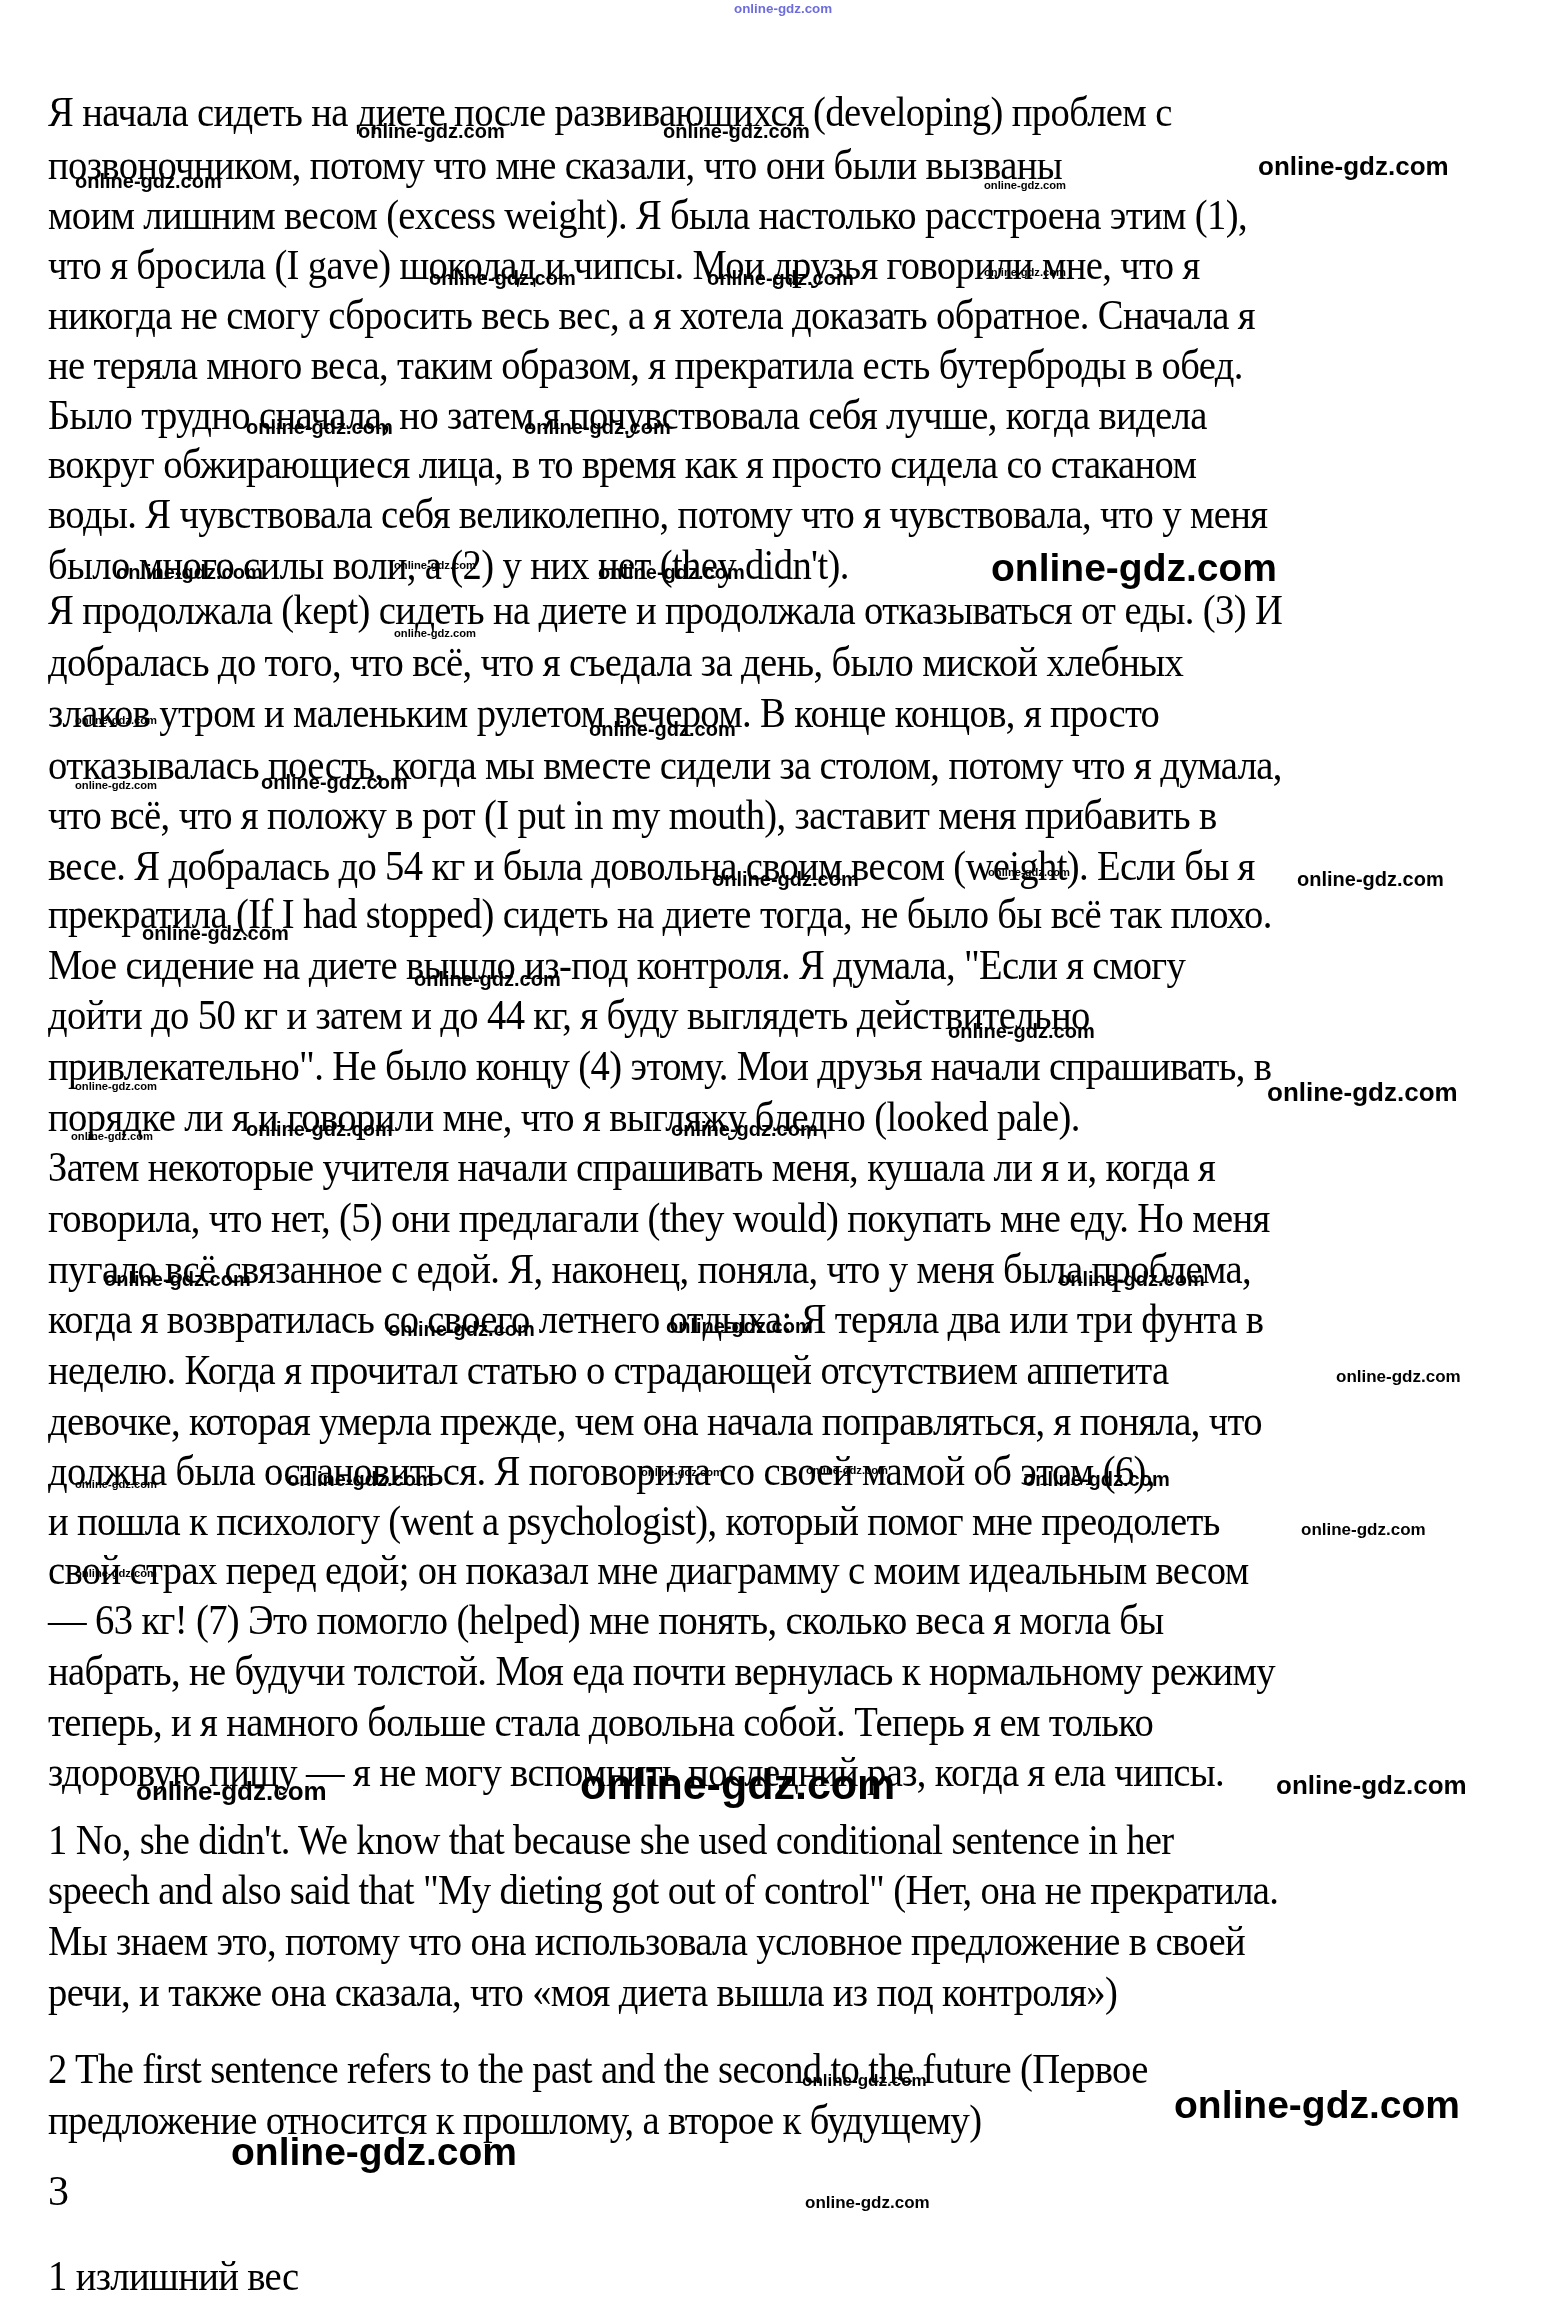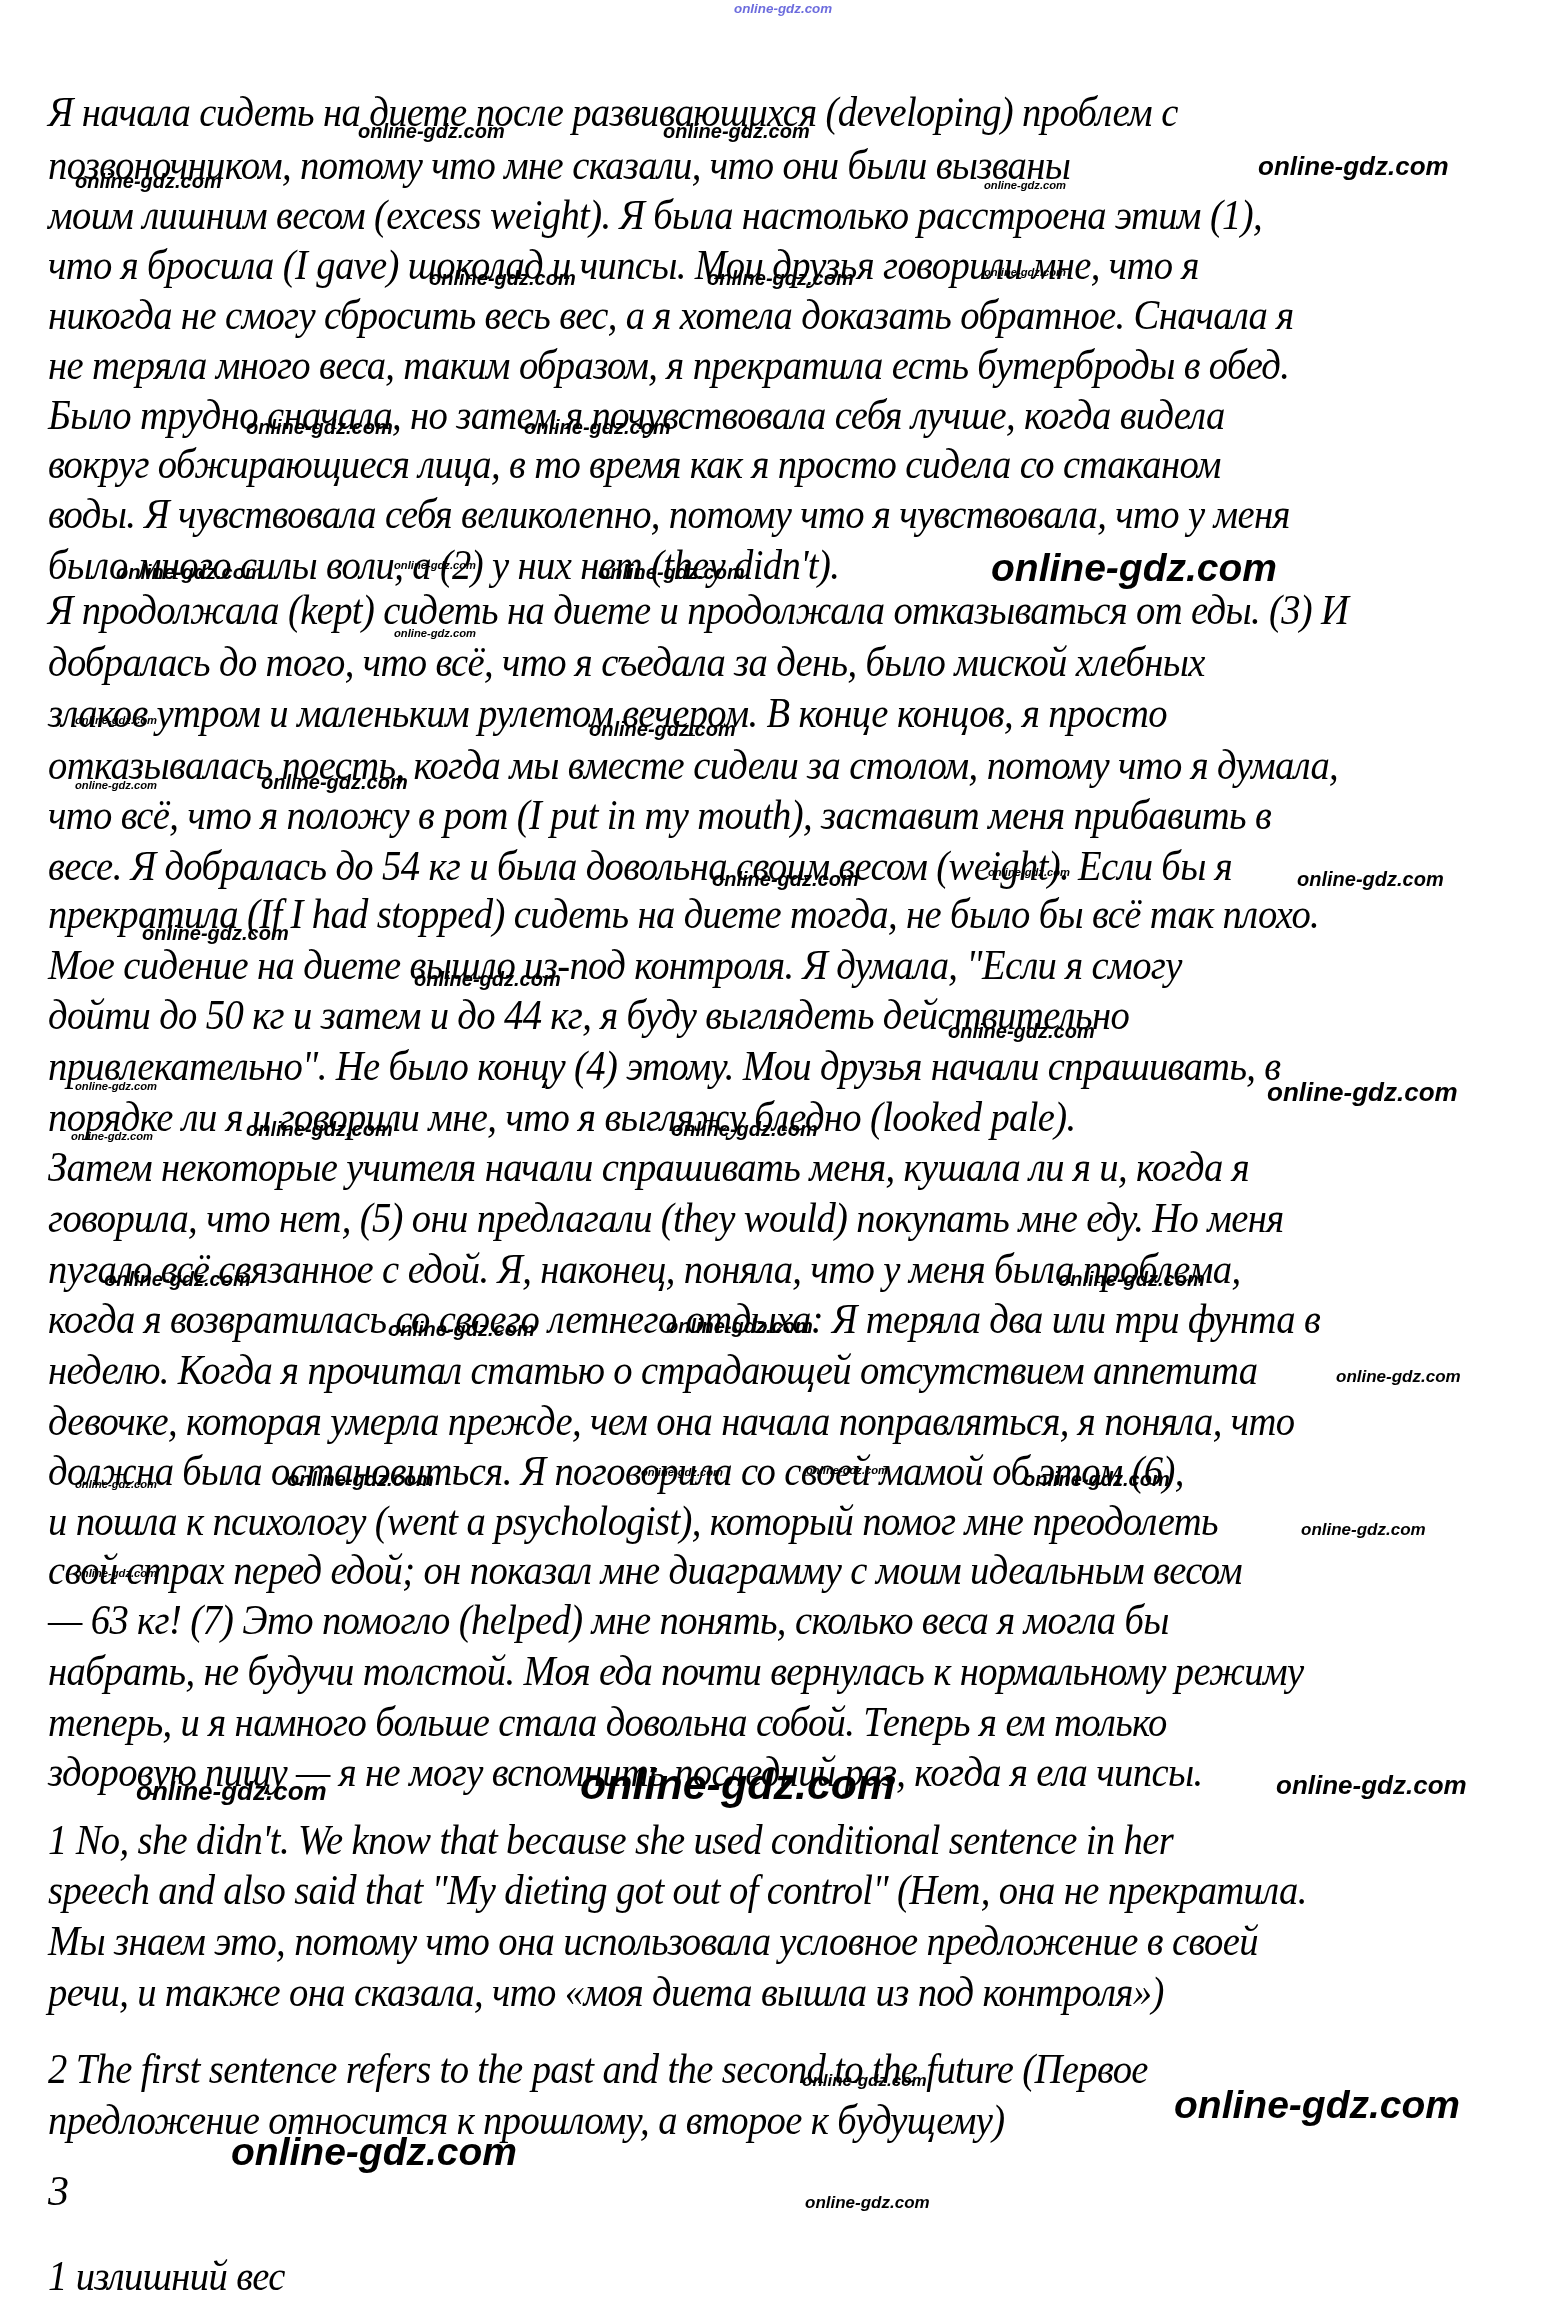--- a/index.html
+++ b/index.html
@@ -3,21 +3,20 @@
 <meta charset="utf-8">
 <style>
   html,body{margin:0;padding:0;background:#e8e8e8;}
   .page{
     position:relative;
     width:1561px;height:2319px;
     background:#ffffff;
     overflow:hidden;
     font-family:"Liberation Serif","DejaVu Serif",serif;
     color:#000;
-    font-style:italic;
   }
   
   .tl{
     position:absolute;
     left:48px;
     font-family:"Liberation Serif","DejaVu Serif",serif;
     font-size:42px;
     line-height:1;
     white-space:nowrap;
     letter-spacing:-0.7px;

